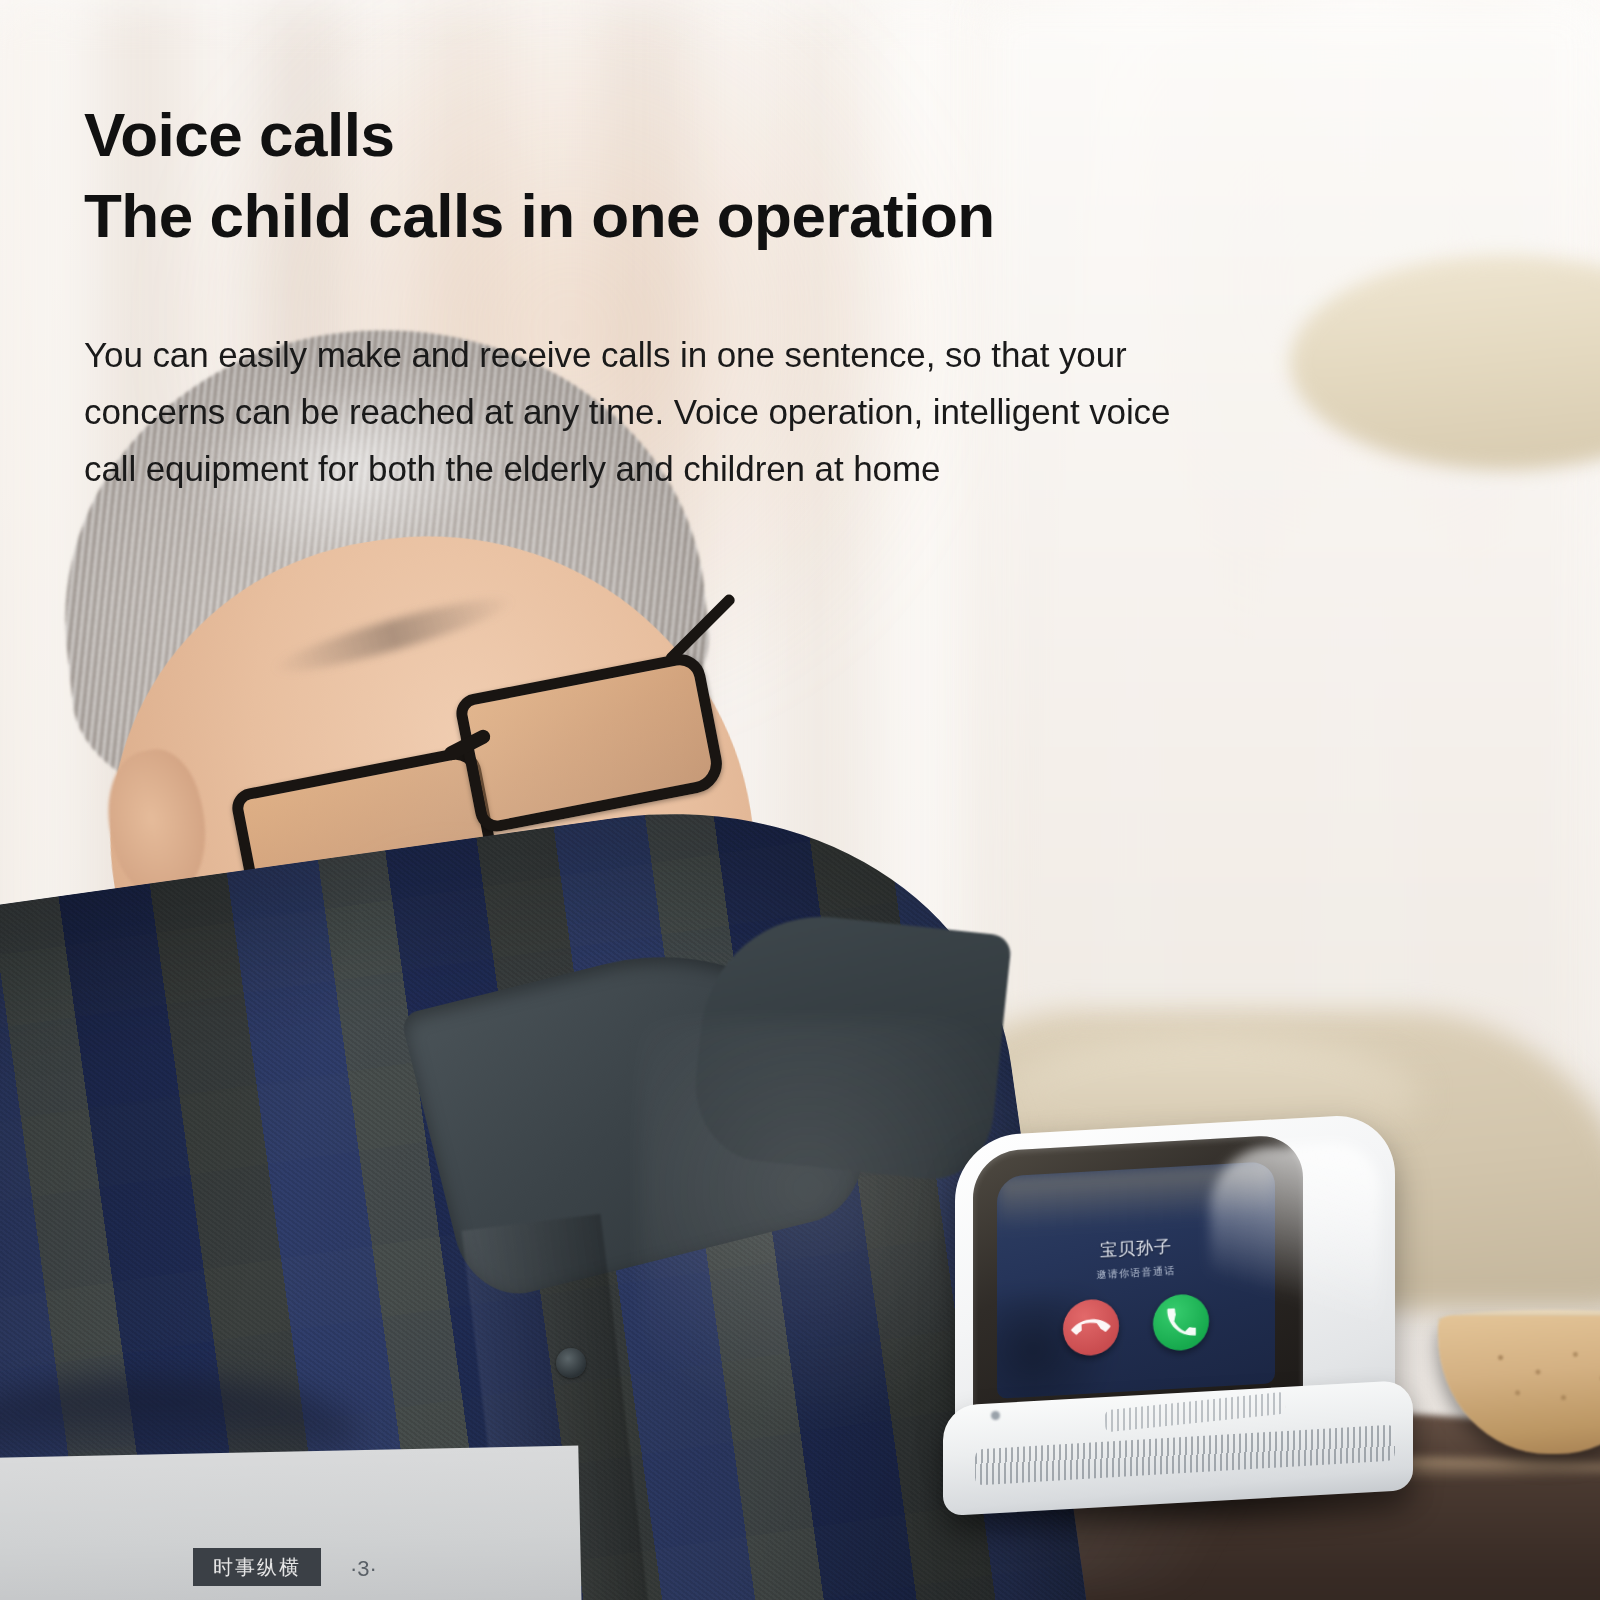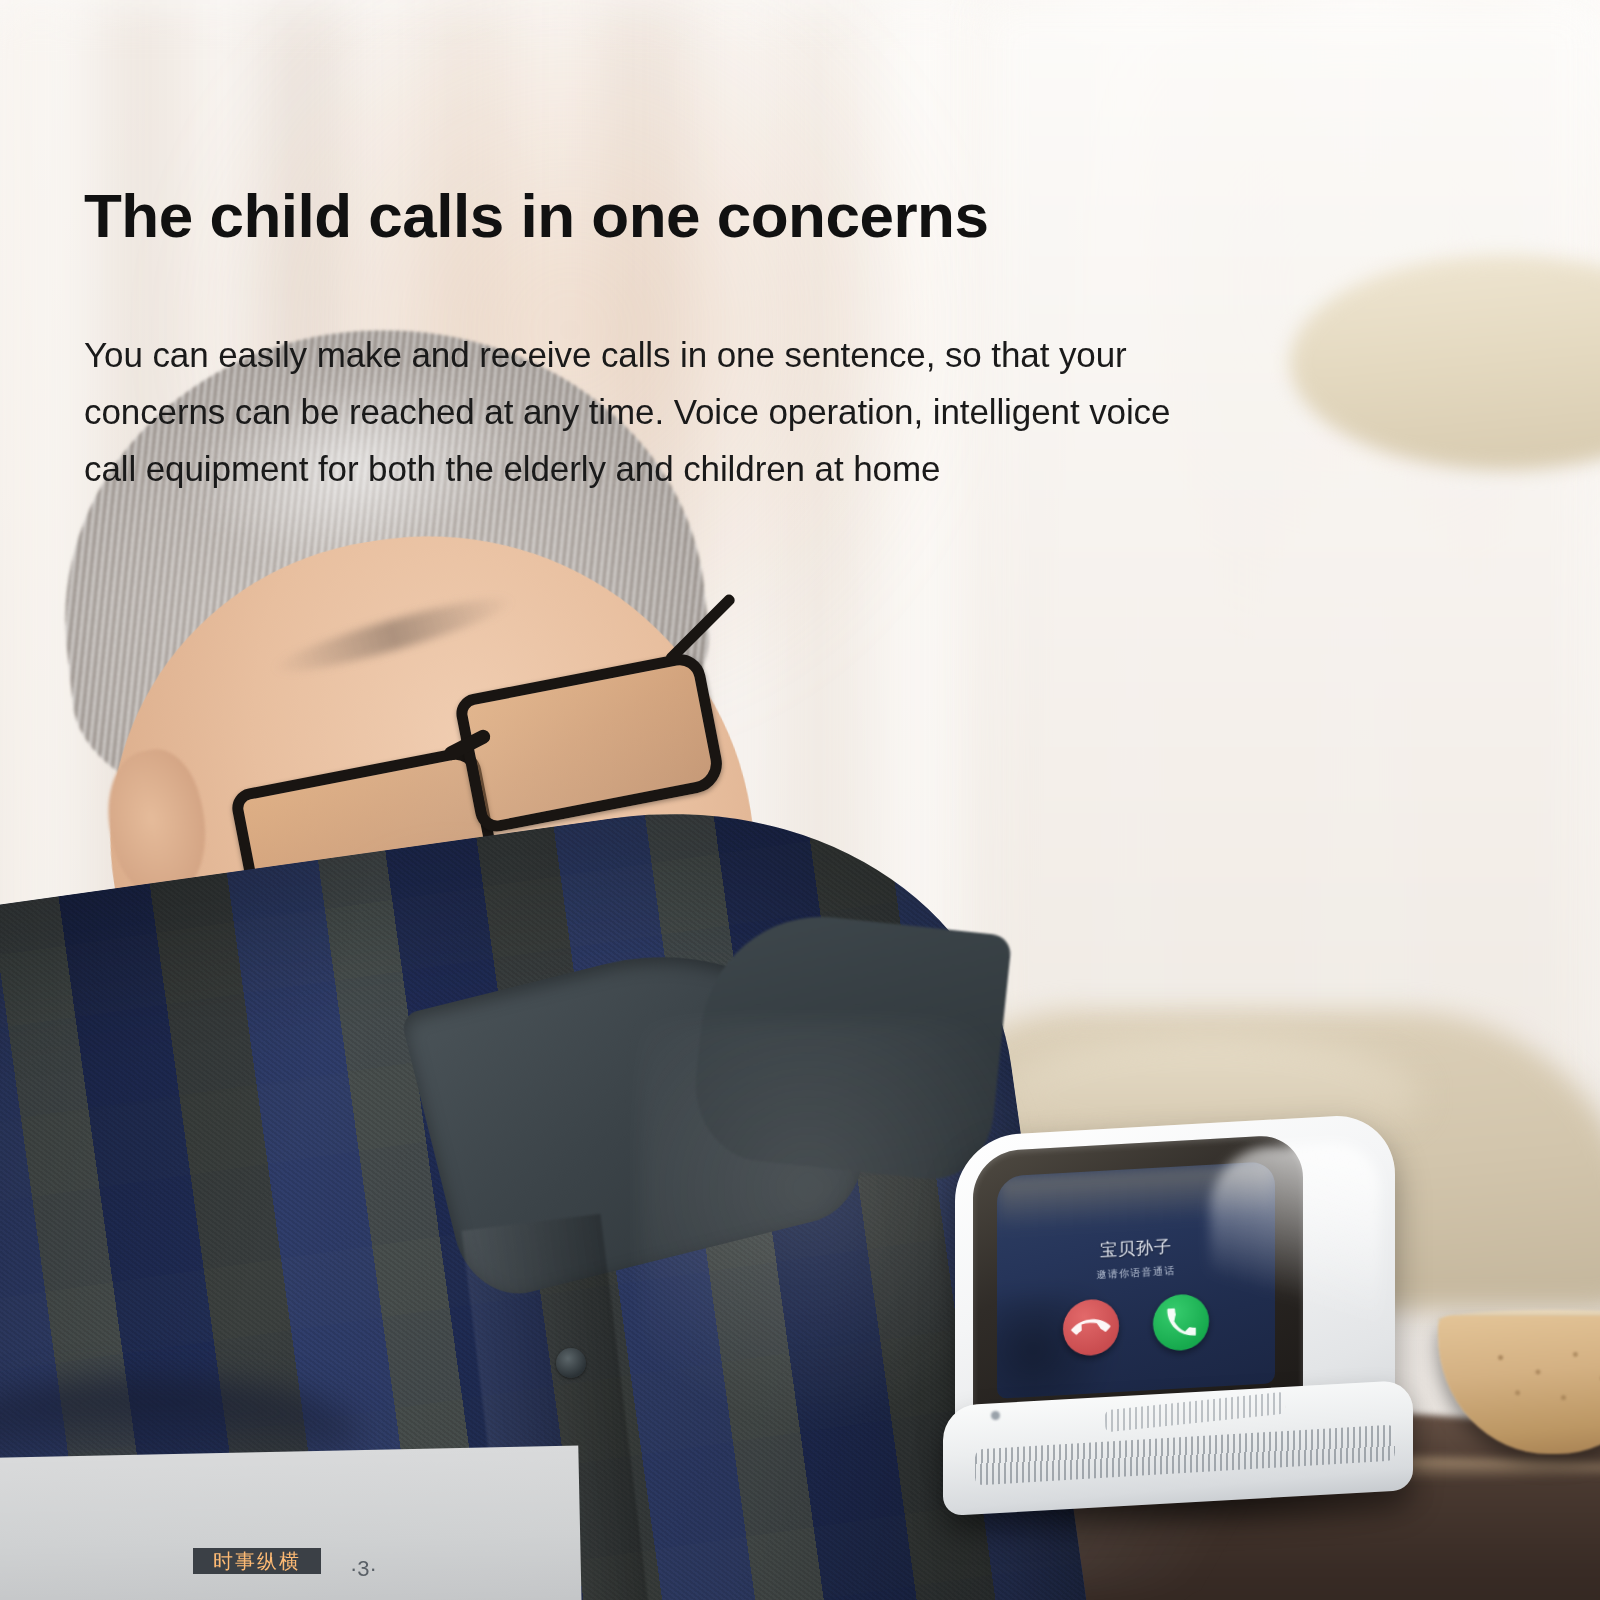--- a/index.html
+++ b/index.html
@@ -233,24 +233,24 @@
 
   
   .paper{
     position:absolute;left:-40px;top:1452px;width:620px;height:160px;
     background:linear-gradient(180deg,#d9dadb 0%,#cfd1d2 55%,#c3c5c7 100%);
     transform:rotate(-1.2deg);
     filter:blur(.6px);
   }
   .paper-label{
     position:absolute;left:193px;top:1548px;
-    width:128px;height:26px;
+    width:128px;height:38px;
     background:#3b4046;
     display:flex;align-items:center;justify-content:center;
-    color:#fdba74;font-size:20px;letter-spacing:2px;
+    color:#e5e5e5;font-size:20px;letter-spacing:2px;
     filter:blur(.5px);
   }
   .paper-mark{
     position:absolute;left:350px;top:1556px;color:#5a6067;font-size:22px;filter:blur(.6px);
   }
 
   
   .fg-dark{
     position:absolute;left:-60px;top:1378px;width:420px;height:110px;
     background:linear-gradient(180deg,rgba(24,30,52,.85),rgba(24,30,52,0));
@@ -474,17 +474,18 @@
     <div class="dev-grill"></div>
     <div class="dev-grill2"></div>
     <div class="dev-dot"></div>
   </div>
 
   <div class="bowl-rim"></div>
   <div class="bowl"></div>
   <div class="bowl-tex"></div>
 
   <div class="copy">
-    <div class="h-line2">The child calls in one concerns</div>
+    <div class="headline">Voice calls</div>
+    <div class="h-line2">The child calls in one operation</div>
     <div class="body-copy">You can easily make and receive calls in one sentence, so that your concerns can be reached at any time. Voice operation, intelligent voice call equipment for both the elderly and children at home</div>
   </div>
 
 </div>
 
 </body></html>

